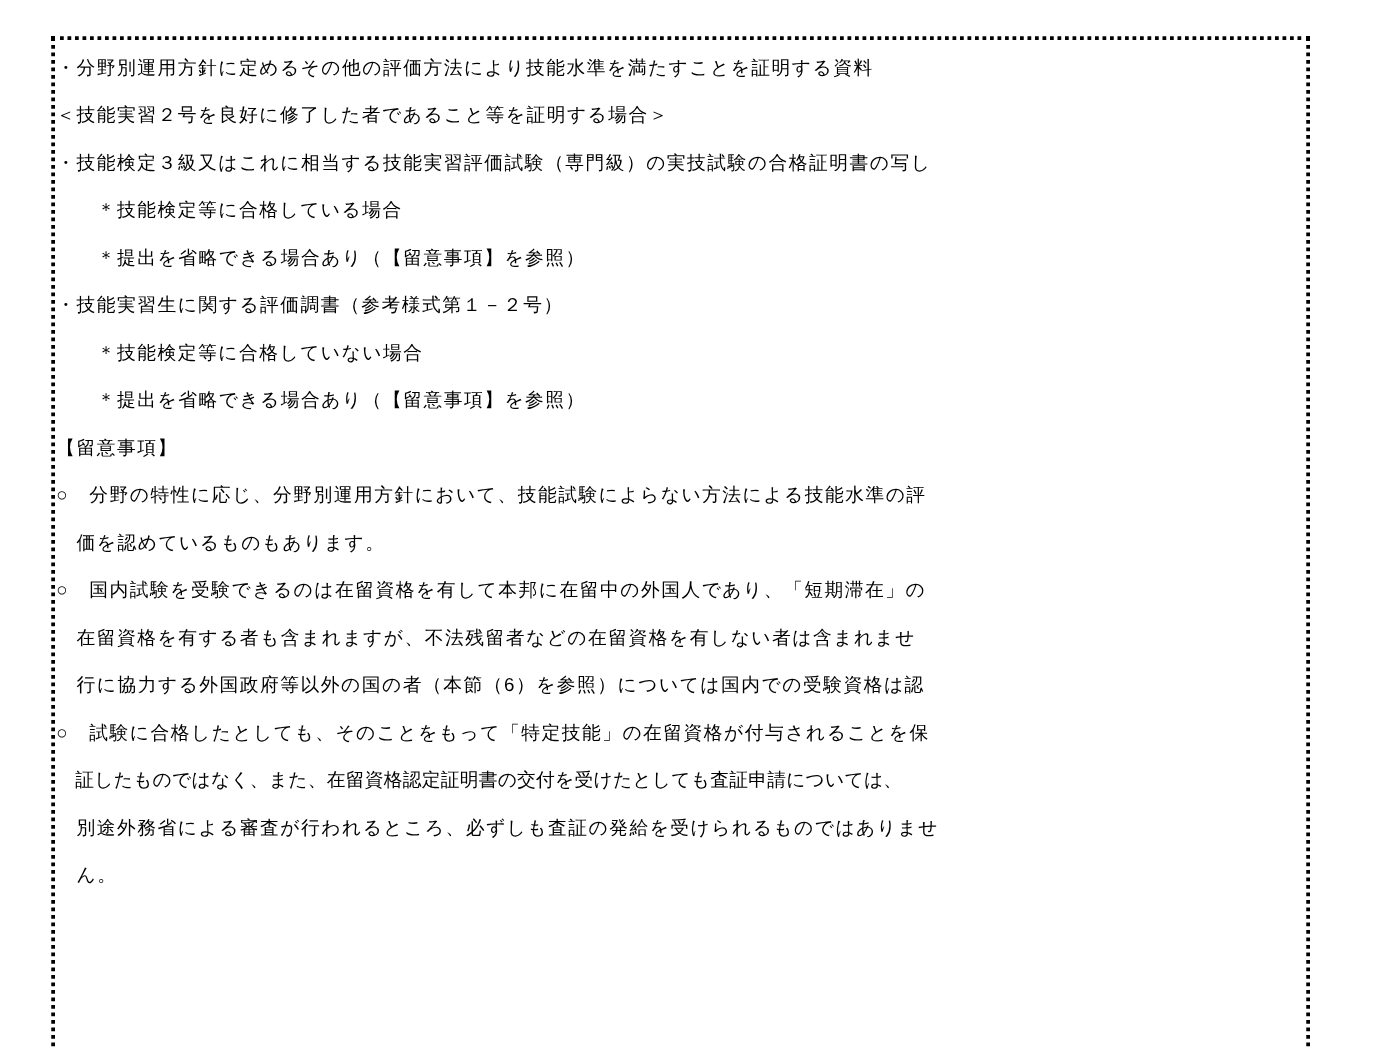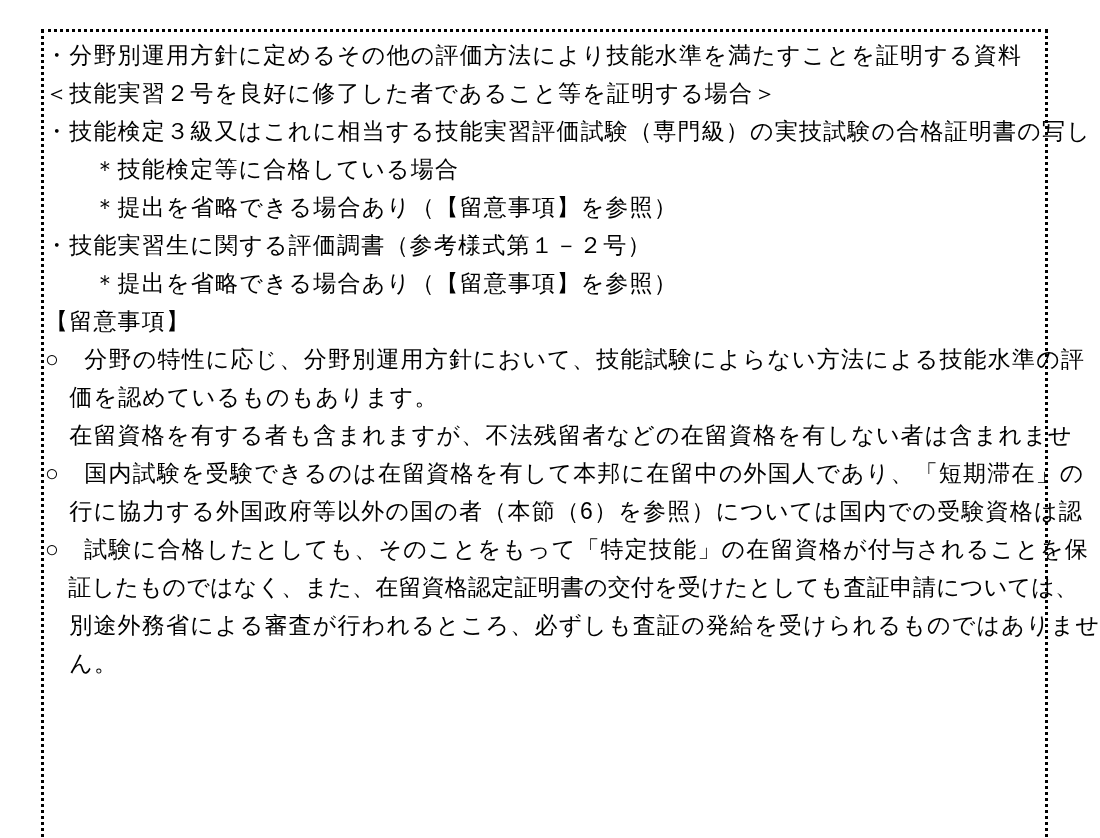--- a/index.html
+++ b/index.html
@@ -24,46 +24,47 @@
     width: 1007px;
     height: 834px;           
     box-sizing: border-box;
     border: 3px dotted #000000;
     padding: 4px 0 0 1px;
     background: #ffffff;
   }
   .line {
     height: 38px;
     line-height: 38px;
-    font-size: 23px;
+    font-size: 15px;
     letter-spacing: 1.2px;
     color: #000000;
     white-space: pre;        
   }
   
   .line.tight {
     letter-spacing: 0.2px;
   }
 </style>
 </head>
 <body>
 
 <div class="page">
   <div class="note-box">
     <div class="line">・分野別運用方針に定めるその他の評価方法により技能水準を満たすことを証明する資料</div>
     <div class="line">＜技能実習２号を良好に修了した者であること等を証明する場合＞</div>
     <div class="line">・技能検定３級又はこれに相当する技能実習評価試験（専門級）の実技試験の合格証明書の写し</div>
     <div class="line">　　＊技能検定等に合格している場合</div>
     <div class="line">　　＊提出を省略できる場合あり（【留意事項】を参照）</div>
     <div class="line">・技能実習生に関する評価調書（参考様式第１－２号）</div>
+    <div class="line">　　＊技能検定等に合格していない場合</div>
     <div class="line">　　＊提出を省略できる場合あり（【留意事項】を参照）</div>
     <div class="line">【留意事項】</div>
     <div class="line">○　分野の特性に応じ、分野別運用方針において、技能試験によらない方法による技能水準の評</div>
     <div class="line">　価を認めているものもあります。</div>
+    <div class="line">○　国内試験を受験できるのは在留資格を有して本邦に在留中の外国人であり、「短期滞在」の</div>
     <div class="line">　在留資格を有する者も含まれますが、不法残留者などの在留資格を有しない者は含まれませ</div>
-    <div class="line">○　国内試験を受験できるのは在留資格を有して本邦に在留中の外国人であり、「短期滞在」の</div>
     <div class="line">　行に協力する外国政府等以外の国の者（本節（6）を参照）については国内での受験資格は認</div>
     <div class="line">○　試験に合格したとしても、そのことをもって「特定技能」の在留資格が付与されることを保</div>
     <div class="line tight">　証したものではなく、また、在留資格認定証明書の交付を受けたとしても査証申請については、</div>
     <div class="line">　別途外務省による審査が行われるところ、必ずしも査証の発給を受けられるものではありませ</div>
     <div class="line">　ん。</div>
   </div>
 </div>
 
 </body></html>

